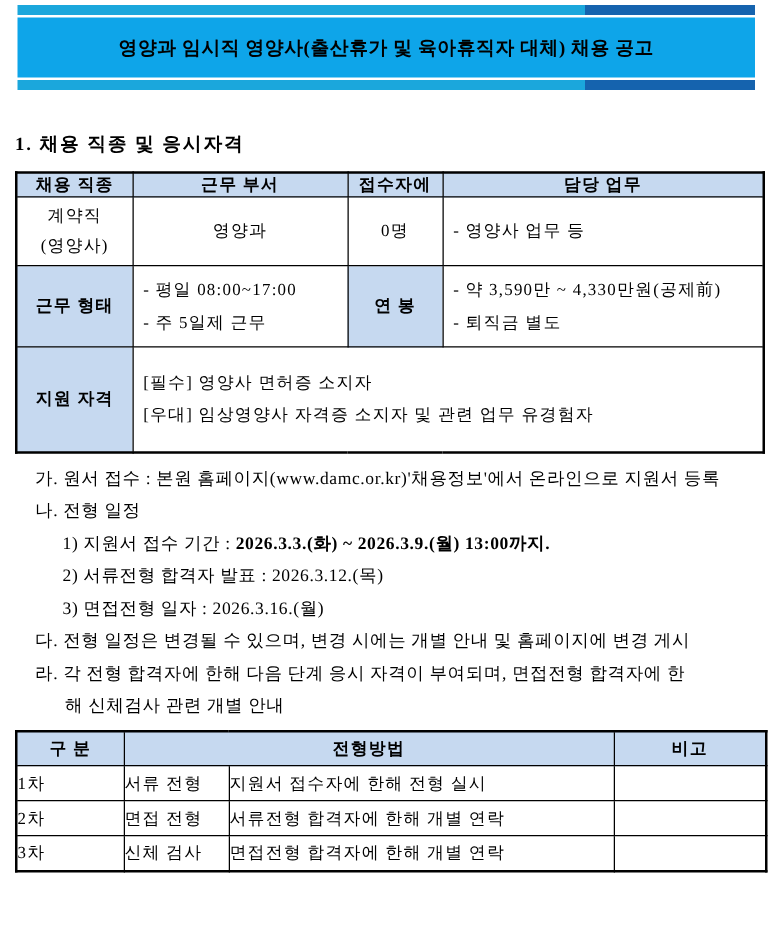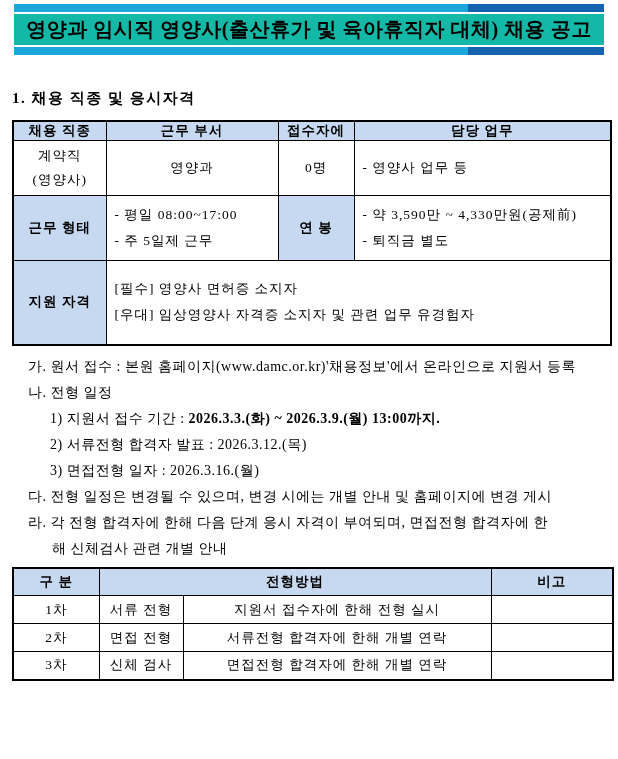--- a/index.html
+++ b/index.html
@@ -12,25 +12,25 @@
   }
   .page { width: 618px; height: 759px; position: relative; }
 
   
   .banner { margin: 4px 14px 0 14px; }
   .strip {
     height: 8px;
     background: linear-gradient(to right, #1BA7DC 0%, #1BA7DC 77%, #1563AE 77%, #1563AE 100%);
   }
   .banner-title {
-    background: #14b8a6;
+    background: #0ea5e9;
     margin: 2px 0;
-    height: 31px;
+    height: 48px;
     display: flex; align-items: center; justify-content: center;
-    font-weight: bold; font-size: 20px; letter-spacing: 0.5px;
+    font-weight: bold; font-size: 15px; letter-spacing: 0.5px;
     white-space: nowrap;
   }
 
   
   .sec-heading {
     margin: 34px 0 0 12px;
     font-size: 15px; font-weight: bold; letter-spacing: 1.5px;
   }
 
   
@@ -51,21 +51,21 @@
   .list { margin: 8px 0 0 12px; font-size: 14px; letter-spacing: 0.5px; }
   .list div { line-height: 26px; white-space: nowrap; }
   .l1 { padding-left: 16px; }
   .l2 { padding-left: 38px; }
   .lcont { padding-left: 40px; }
   .bold { font-weight: bold; }
 
   .t2 { margin: 5px 0 0 12px; width: 600px; }
   .t2 .r-head th { height: 28px; }
   .t2 td, .t2 .r-body th { height: 28px; }
-  .t2 td { text-align: center; }
+  .t2 td { }
 </style>
 </head>
 <body>
 
 <div class="page">
 
   <div class="banner">
     <div class="strip"></div>
     <div class="banner-title">영양과 임시직 영양사(출산휴가 및 육아휴직자 대체) 채용 공고</div>
     <div class="strip"></div>

